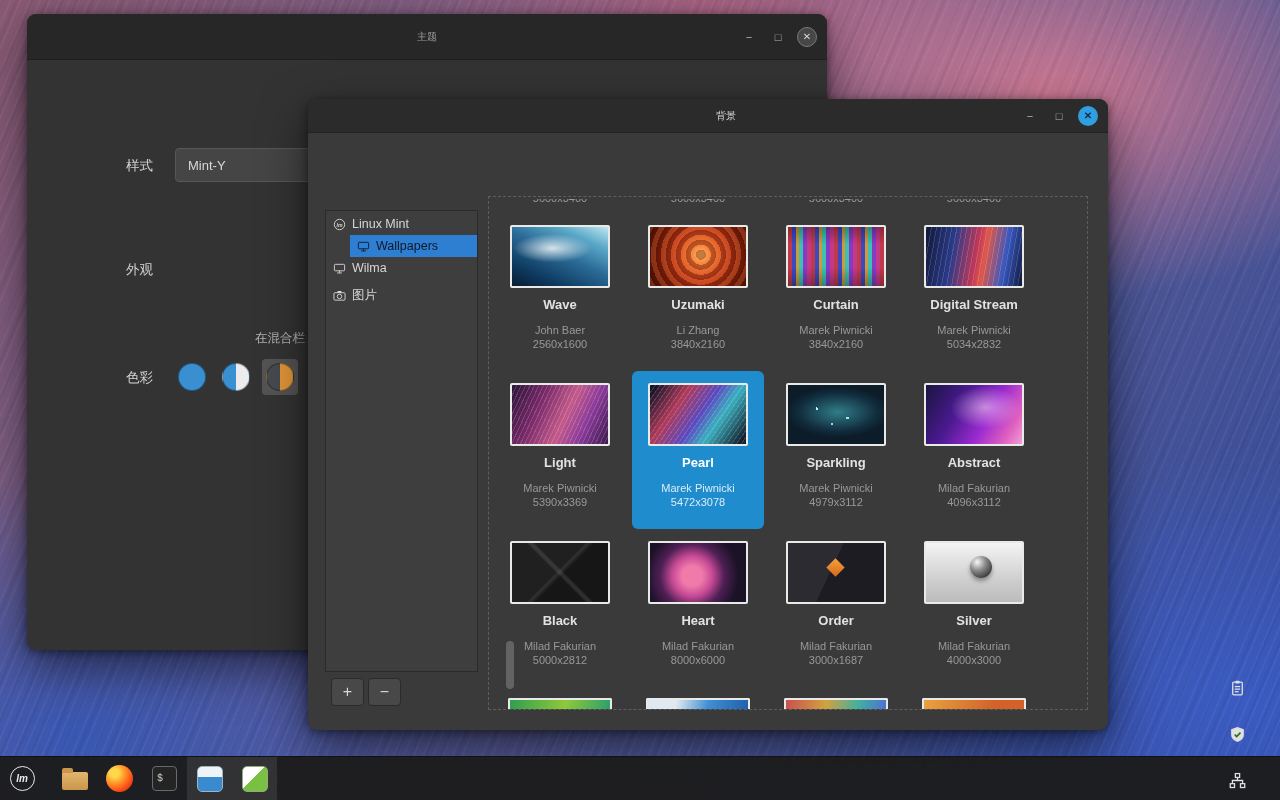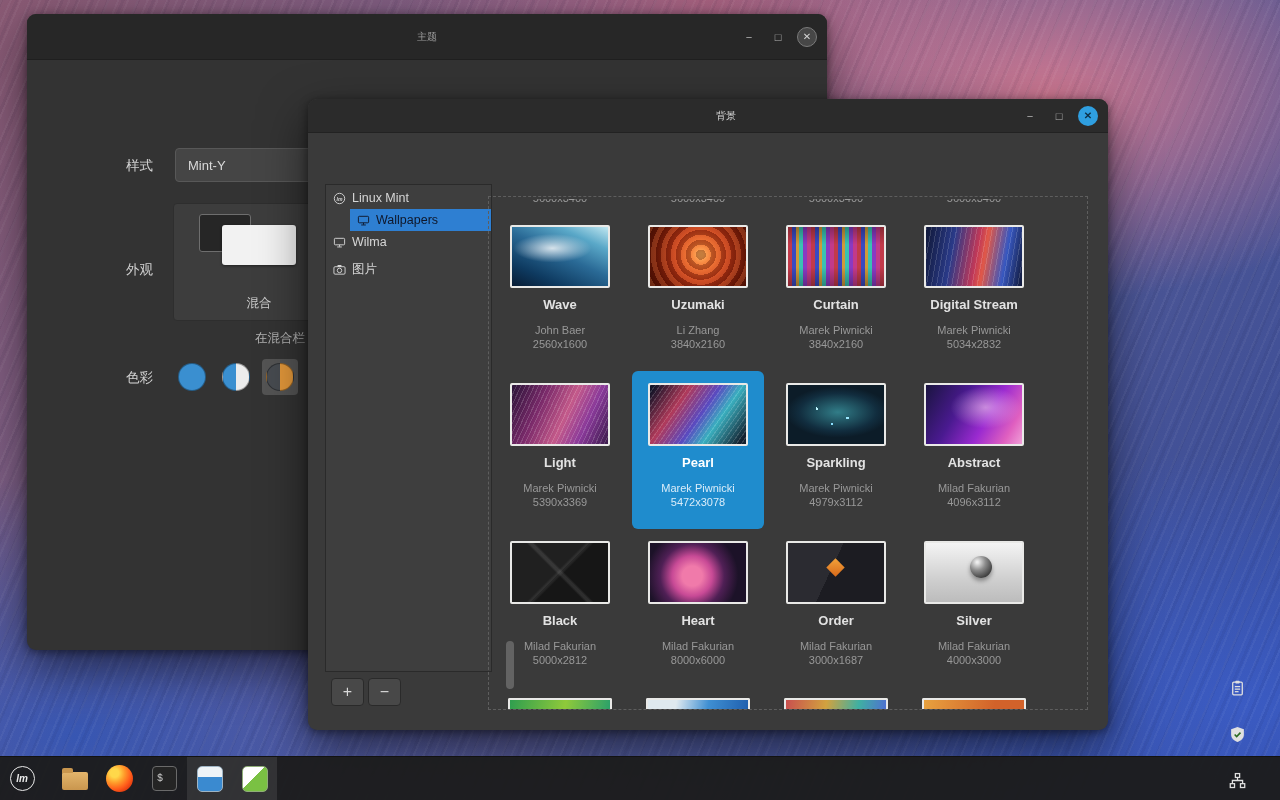--- a/index.html
+++ b/index.html
@@ -60,21 +60,21 @@
   #backgrounds-window { left:308px; top:99px; width:800px; height:631px; background:#3a3a3a; }
   #backgrounds-window .titlebar { height:34px; background:#2b2b2b; border-bottom:1px solid #222; }
   #backgrounds-window .title { color:#d6d6d6;margin-left:36px; }
 
   .tab-group { position:absolute; left:50%; top:40px; transform:translateX(-50%); display:flex;
                border:1px solid #262626; border-radius:5px; overflow:hidden; }
   .tab { padding:7px 17px; font-size:13px; color:#d8d8d8; background:#4b4b4b; }
   .tab + .tab { border-left:1px solid #2c2c2c; }
   .tab.active { background:#333333; }
 
-  .source-list { position:absolute; left:17px; top:85px; width:167px; bottom:58px;
+  .source-list { position:absolute; left:17px; top:111px; width:153px; bottom:58px;
                  background:#3e3e3e; border:1px solid #2a2a2a; padding-top:2px; }
   .side-item { height:22px; display:flex; align-items:center; gap:6px; padding:0 6px;
                font-size:12.5px; color:#d6d6d6; }
   .side-item.gap { margin-top:5px; }
   .side-item.selected { background:var(--select-blue,#2e7fd2); color:#0f172a;margin-left:24px; }
   .side-icon { width:14px; height:14px; display:flex; align-items:center; justify-content:center; color:inherit; }
 
   .list-actions { position:absolute; left:23px; top:579px; display:flex; gap:4px; }
   .small-btn { width:33px; height:28px; background:#484848; border:1px solid #2a2a2a; border-radius:4px;
                color:#d8d8d8; font-size:16px; line-height:26px; text-align:center; }
@@ -192,25 +192,20 @@
         <span class="ctrl close-unfocus">✕</span>
       </span>
     </div>
 
     <span class="tw-label" style="top:143px;">样式</span>
     <div class="tw-combo">
       <span>Mint-Y</span>
     </div>
 
     <span class="tw-label" style="top:247px;">外观</span>
-    <div class="appearance-frame">
-      <div class="prev-dark"></div>
-      <div class="prev-light"></div>
-      <div class="prev-caption">混合</div>
-    </div>
 
     <div class="tw-hint">在混合栏</div>
 
     <span class="tw-label" style="top:355px;">色彩</span>
     <div class="swatch-row">
         <div class="swatch-wrap">
           <div class="swatch" style="background: linear-gradient(90deg, rgb(58, 143, 208) 50%, rgb(58, 143, 208) 50%);"></div>
         </div>
         <div class="swatch-wrap">
           <div class="swatch" style="background: linear-gradient(90deg, rgb(58, 143, 208) 50%, rgb(236, 236, 236) 50%);"></div>

